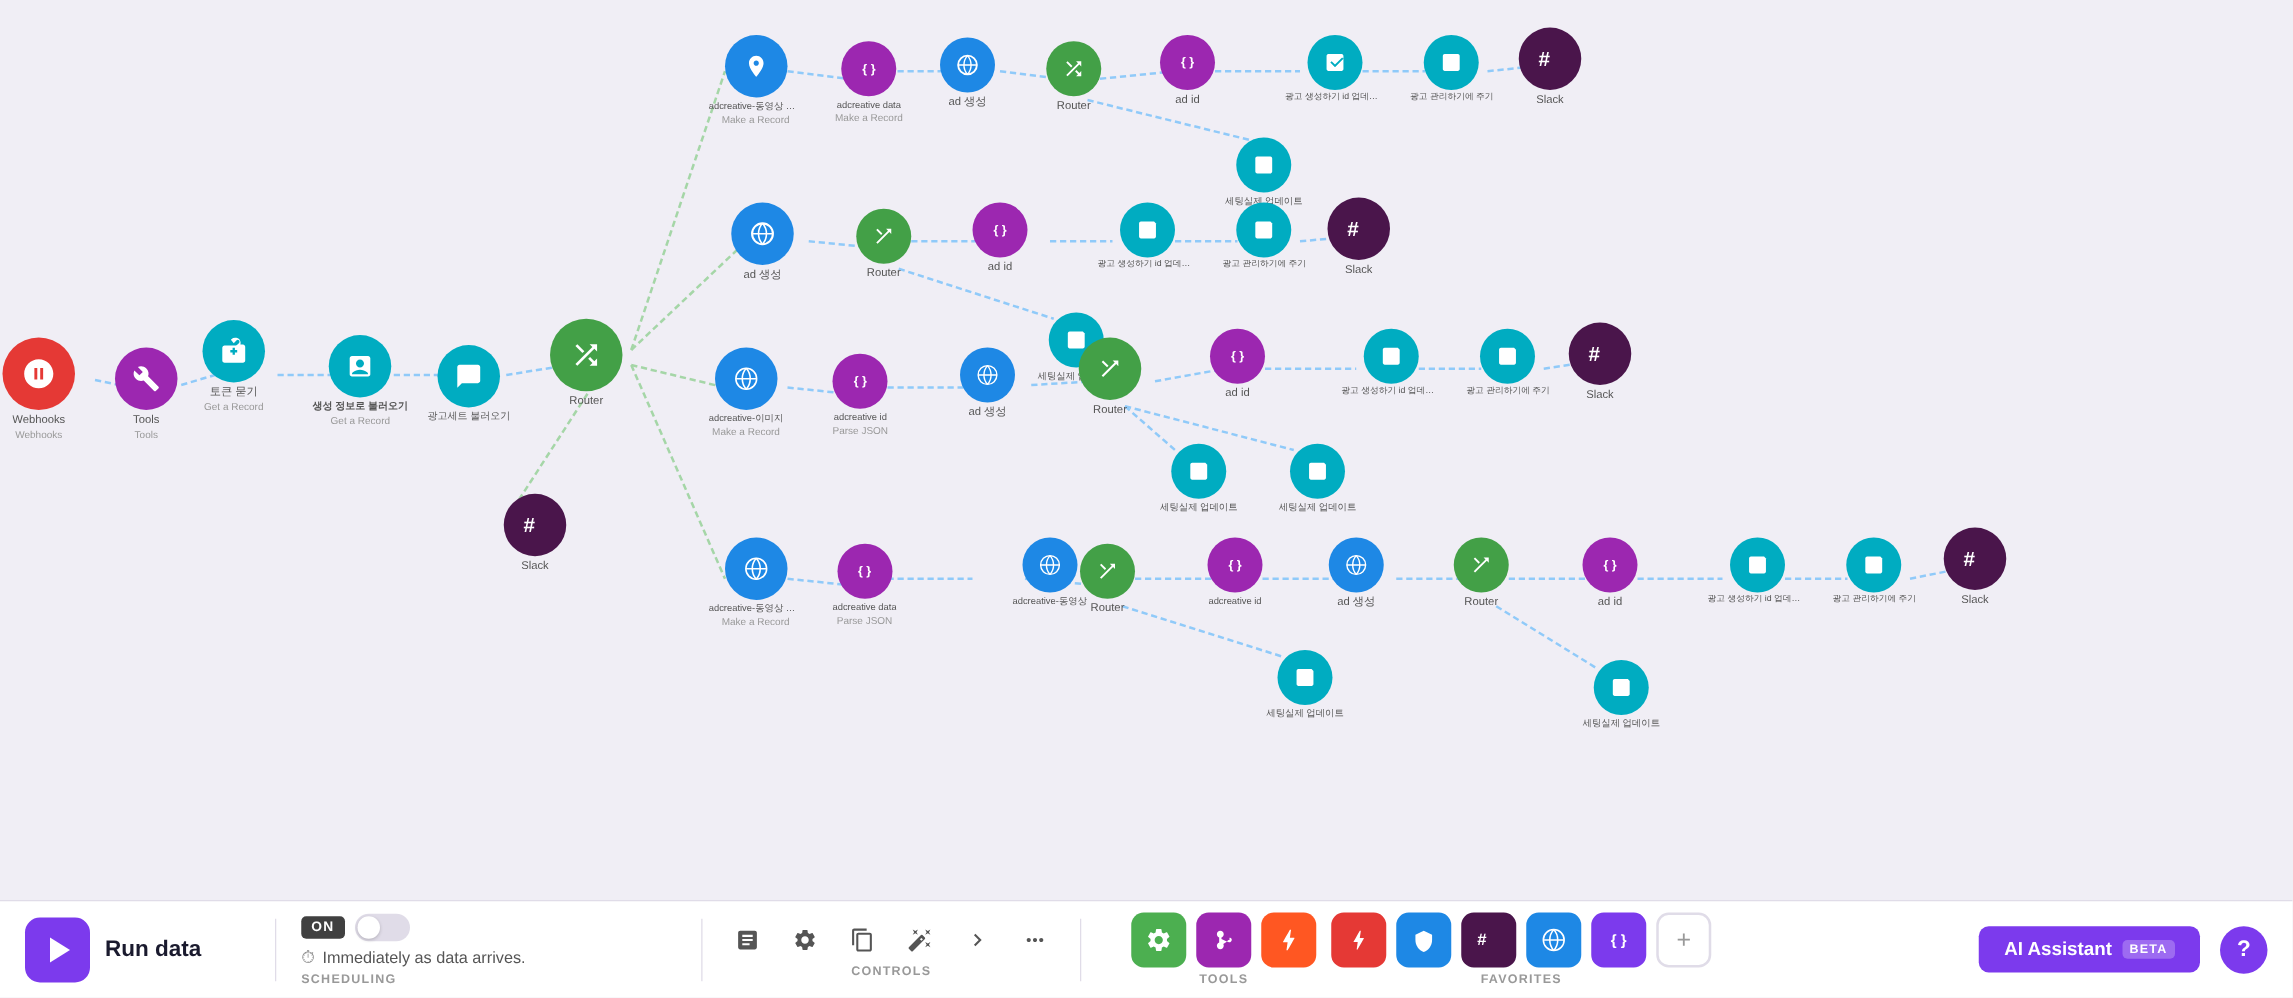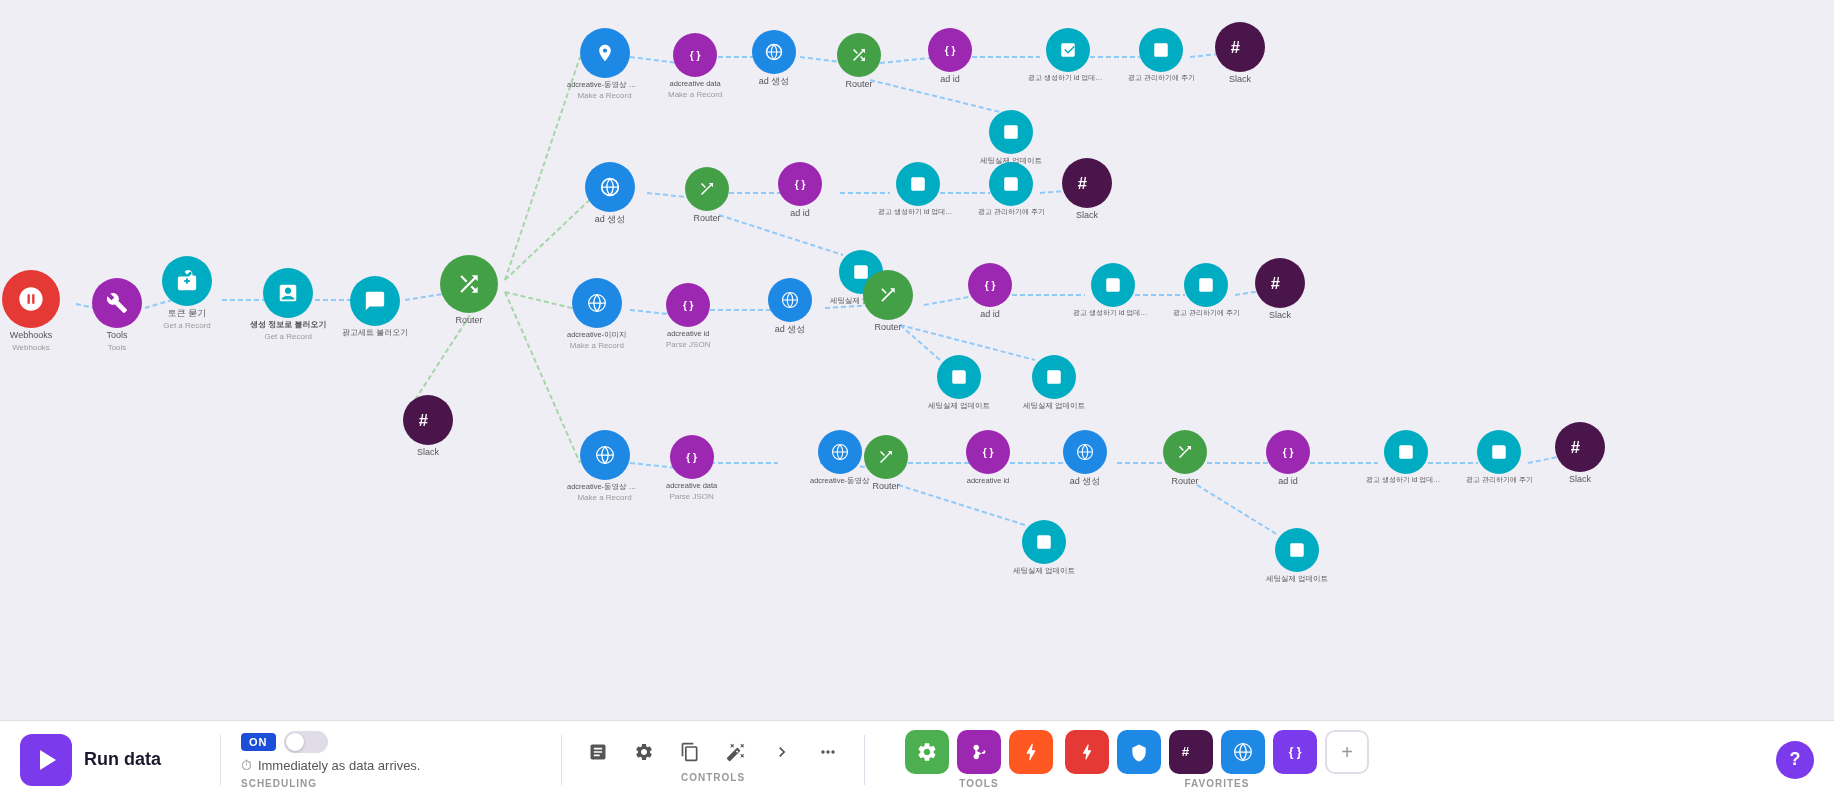--- a/index.html
+++ b/index.html
@@ -86,21 +86,21 @@
       min-width: 300px;
     }
 
     .scheduling-top {
       display: flex;
       align-items: center;
       gap: 8px;
     }
 
     .on-toggle {
-      background: #1d4ed8;
+      background: #404040;
       color: white;
       font-size: 11px;
       font-weight: 700;
       padding: 3px 8px;
       border-radius: 4px;
       letter-spacing: 1px;
     }
 
     .toggle-track {
       width: 44px;
@@ -960,17 +960,21 @@
         <span style="font-size:12px;font-weight:bold;color:white;">{ }</span>
       </button>
       <button class="fav-btn fav-add">
         <span style="font-size:20px;color:#999;">+</span>
       </button>
     </div>
     <span class="fav-label">FAVORITES</span>
   </div>
 
   <div class="ai-btn">
+    <button class="ai-assistant-btn">
+      <span>AI Assistant</span>
+      <span class="beta-badge">BETA</span>
+    </button>
     <div class="help-btn">
       <span>?</span>
     </div>
   </div>
 </div>
 
 </body></html>

